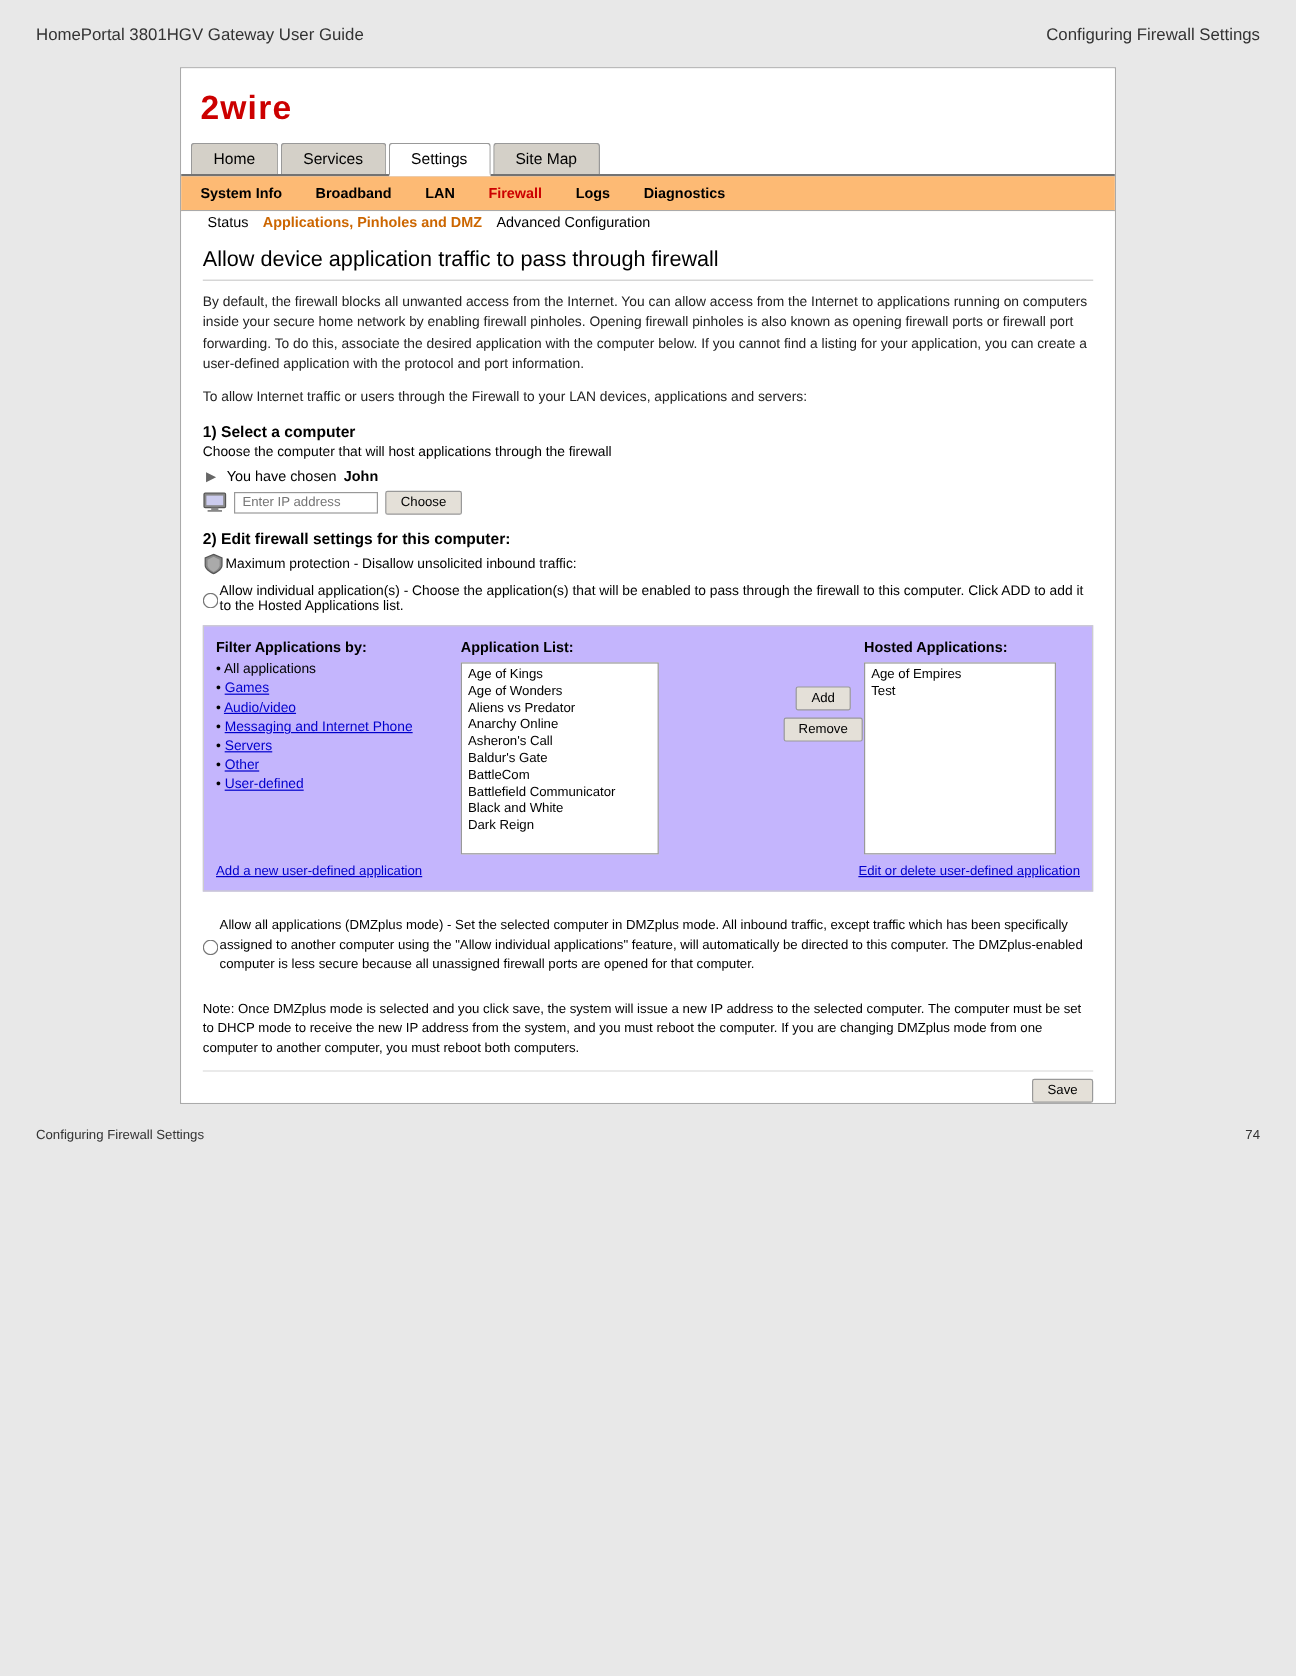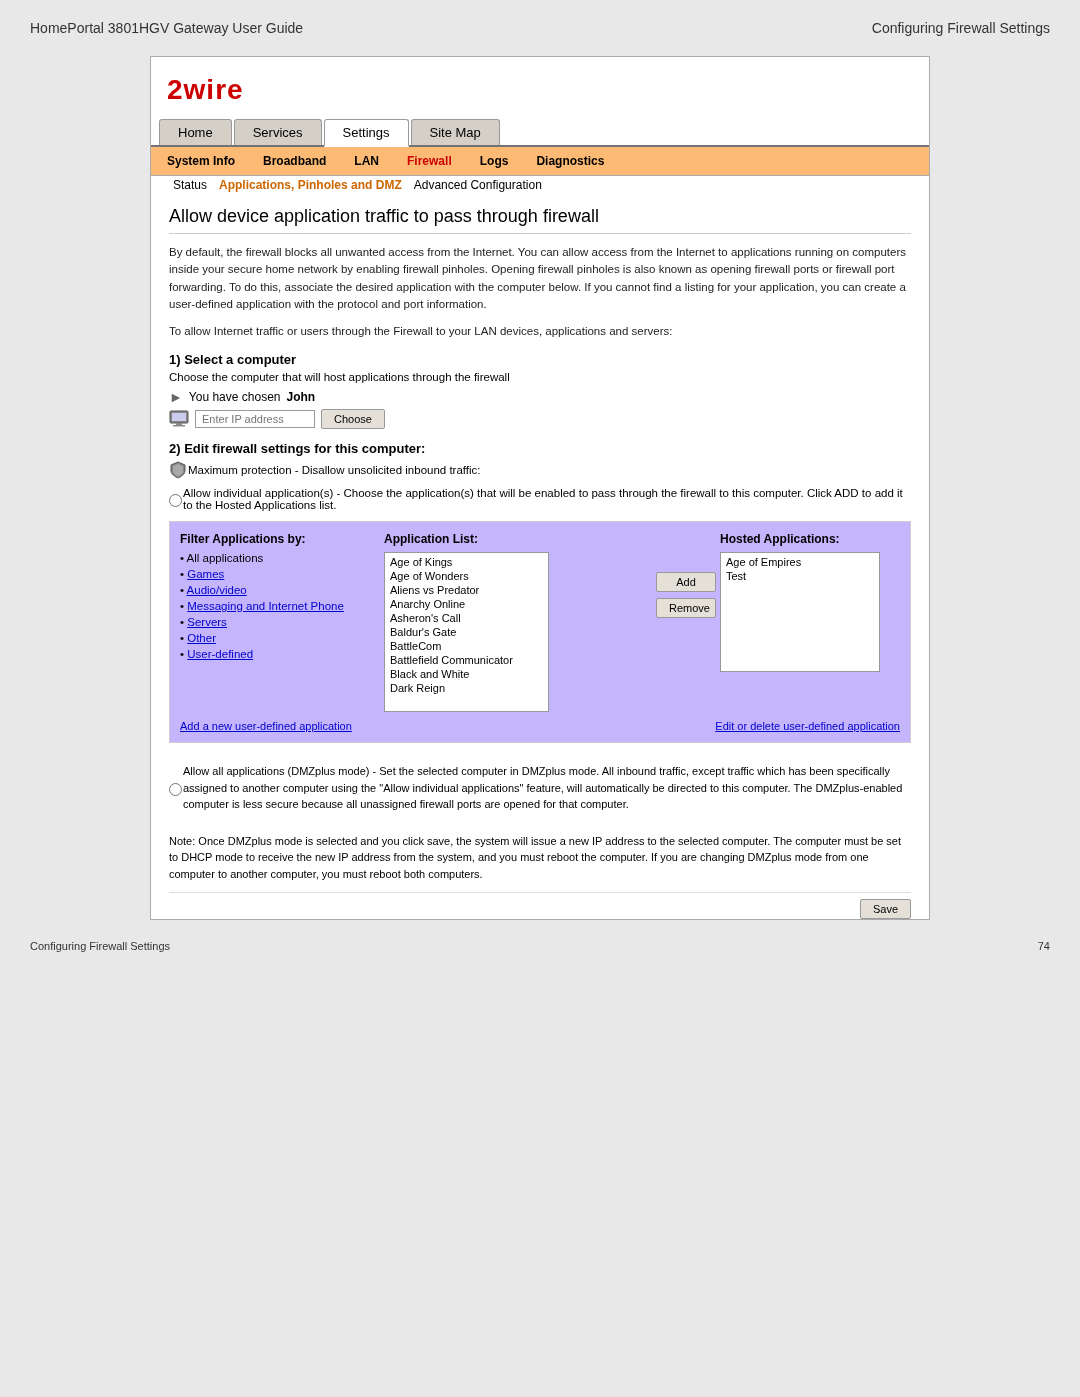--- a/index.html
+++ b/index.html
@@ -222,32 +222,33 @@
       padding: 2px;
     }
     .app-listbox div {
       padding: 1px 3px;
       cursor: pointer;
     }
     .hosted-listbox {
       border: 1px solid #999;
       background: #fff;
       width: 160px;
-      height: 120px;
+      height: 160px;
       overflow-y: scroll;
       font-size: 11px;
       padding: 2px;
     }
     .hosted-listbox div {
       padding: 1px 3px;
     }
     .btn-col {
       display: flex;
       flex-direction: column;
       gap: 6px;
+      align-items: center;
       padding-top: 40px;
     }
     .link-row {
       display: flex;
       justify-content: space-between;
       margin-top: 8px;
       font-size: 11px;
     }
     .link-row a {
       color: #0000cc;

